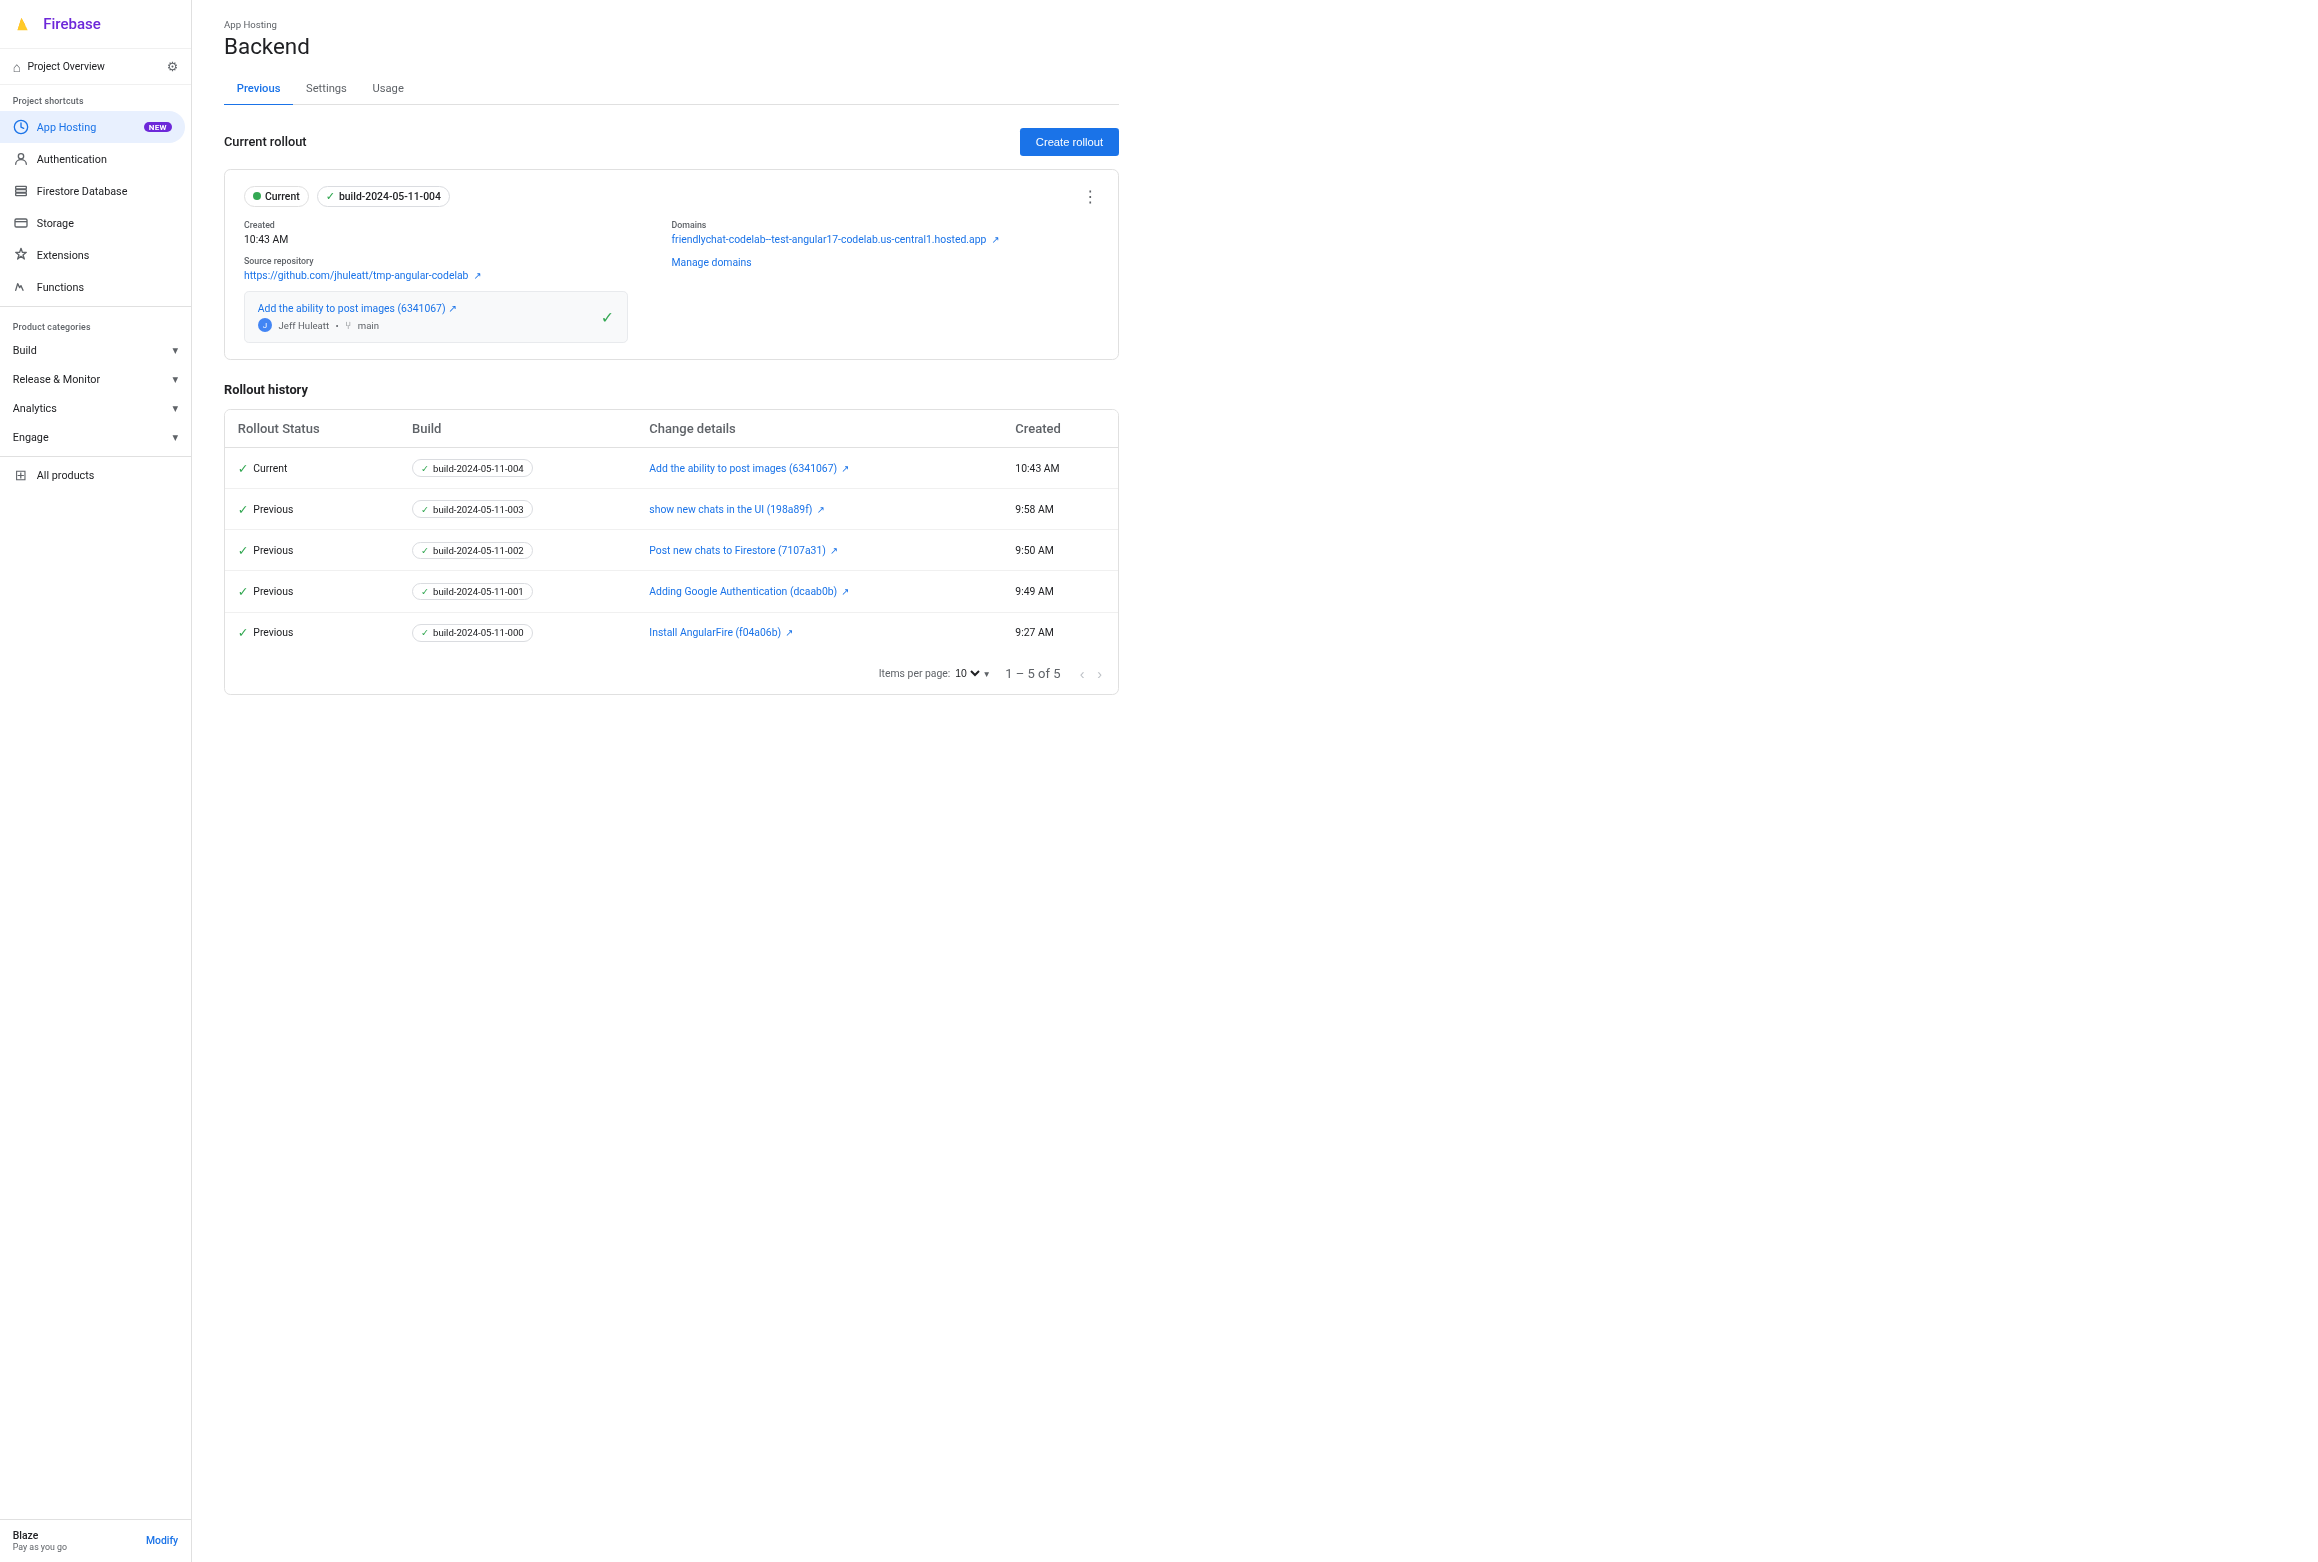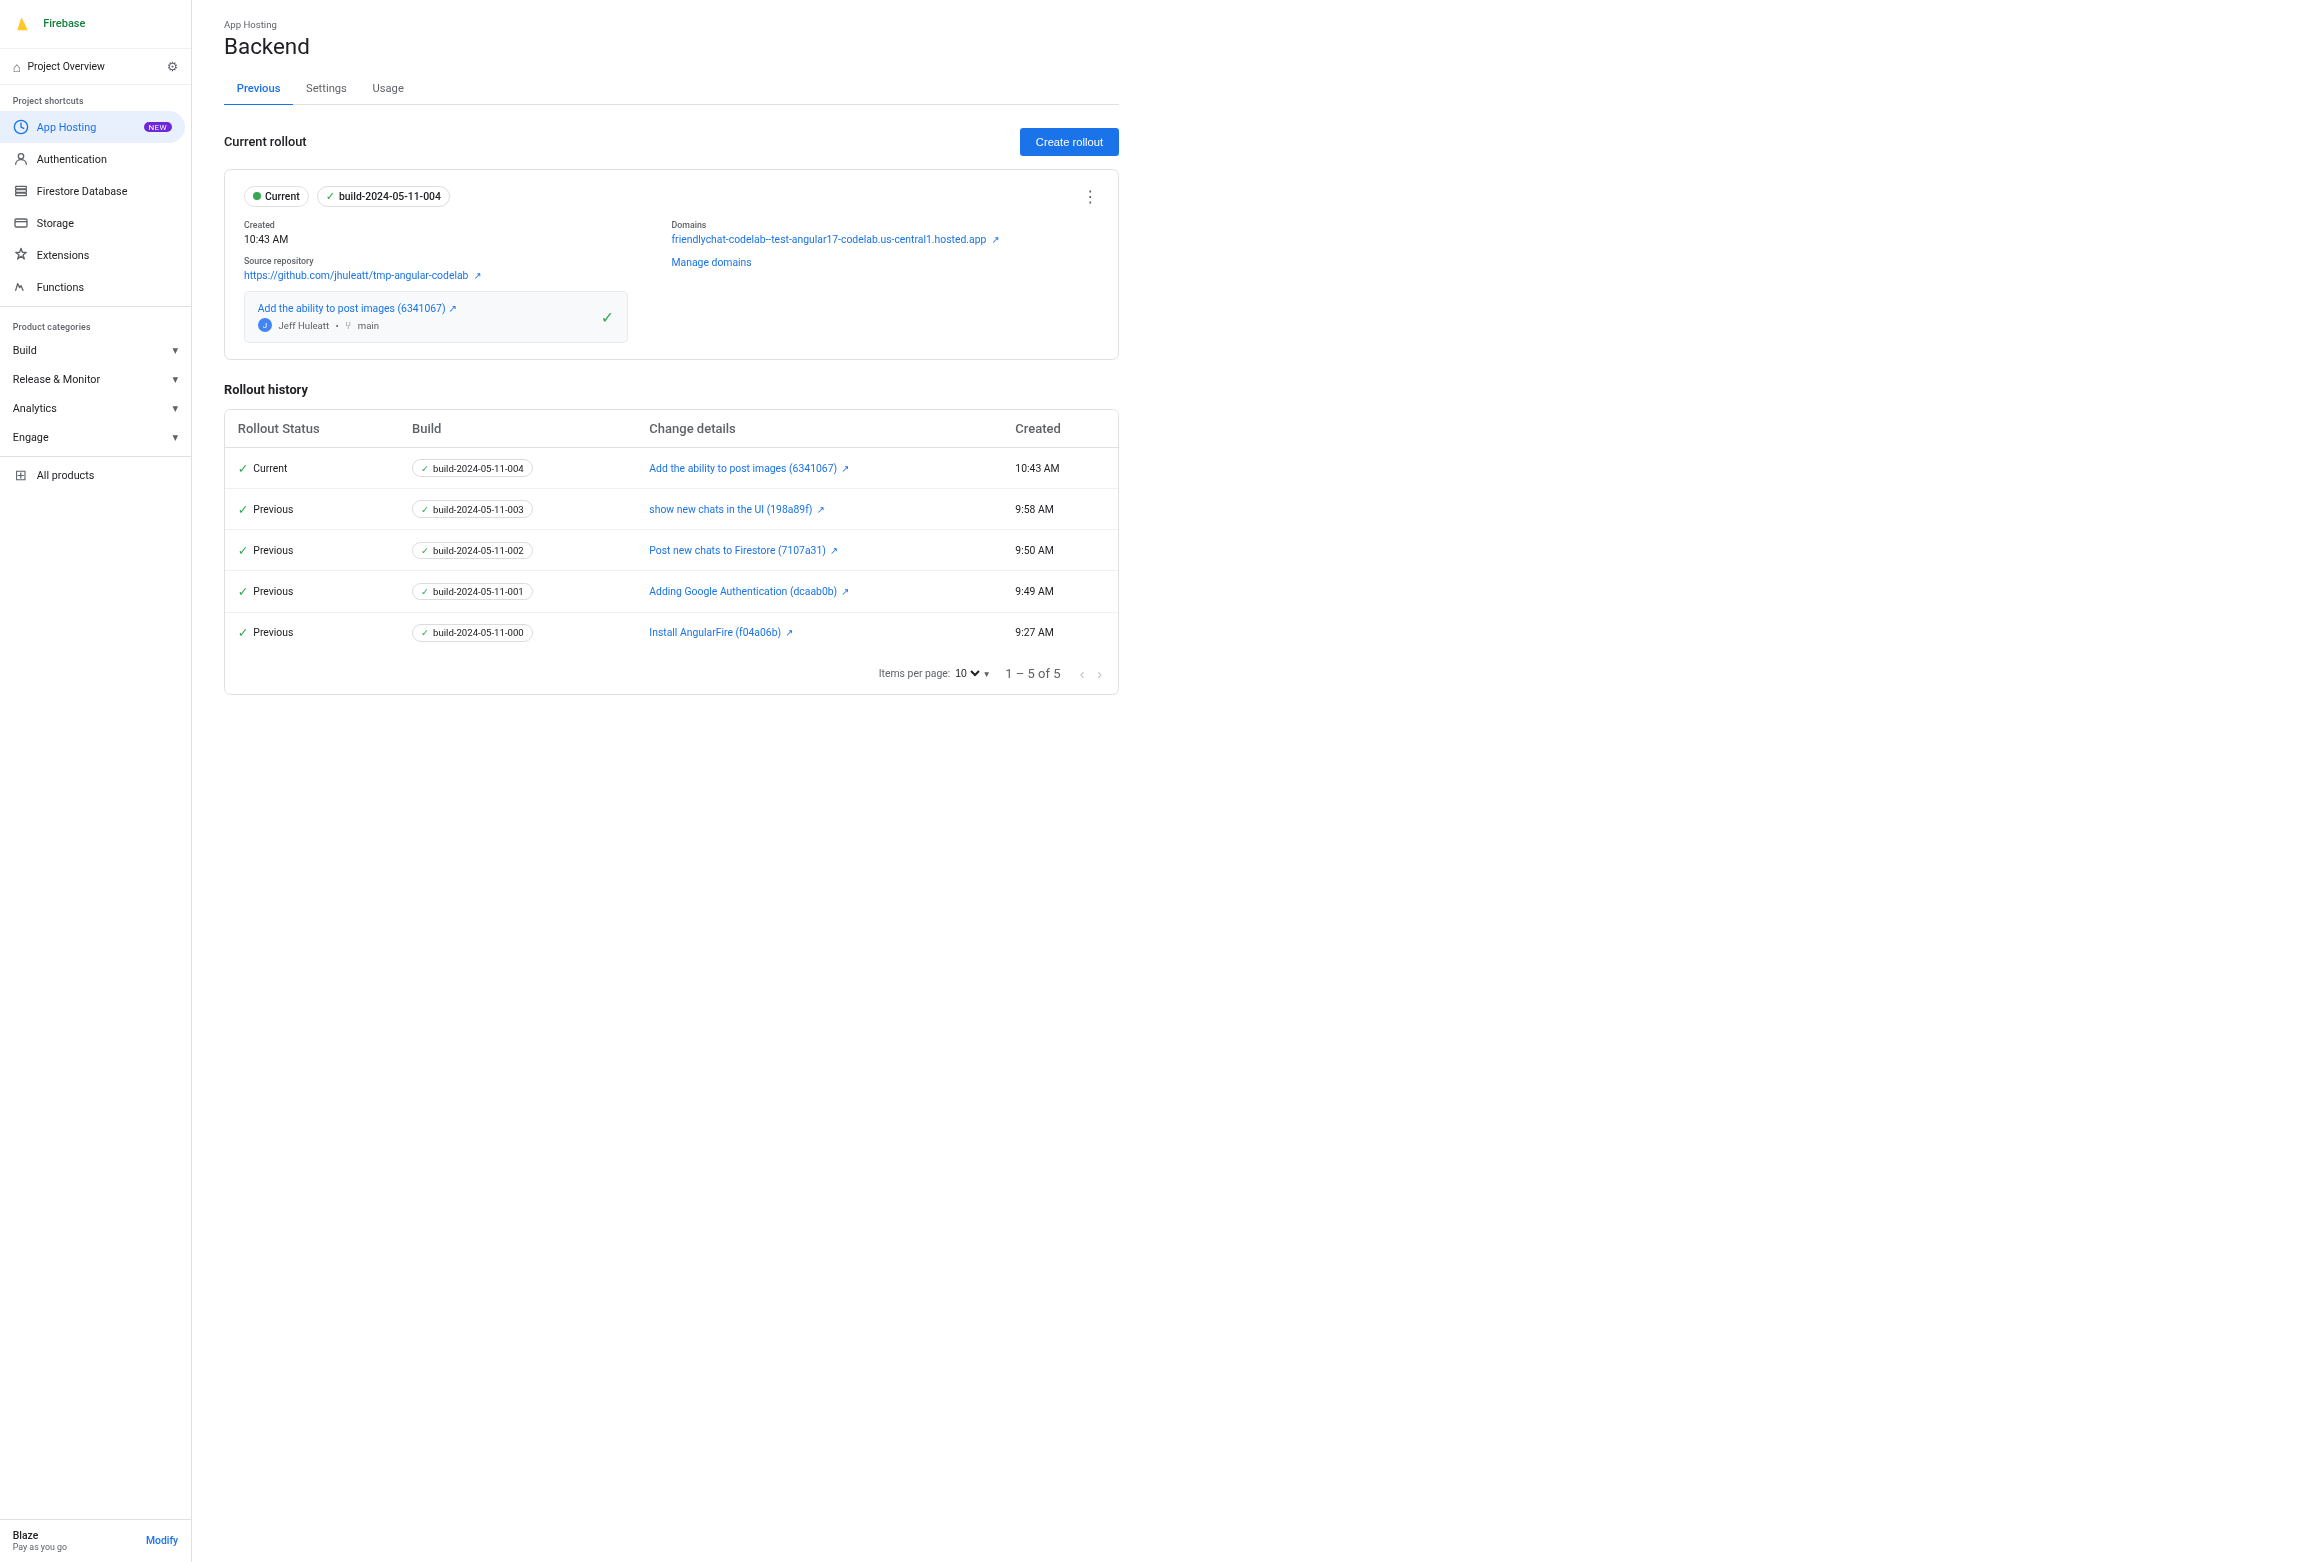--- a/index.html
+++ b/index.html
@@ -2,32 +2,32 @@
 <html style="font-size:12.8px"><head>
   <meta charset="utf-8">
   <style>
     * { box-sizing: border-box; margin: 0; padding: 0; }
     body { font-family: 'Google Sans', Roboto, Arial, sans-serif; font-size: 11.2px; color: #202124; background: #f8f9fa; display: flex; height: 100vh; overflow: hidden; }
 
     
     .sidebar { width: 192px; min-width: 192px; background: #fff; border-right: 0.8px solid #e0e0e0; display: flex; flex-direction: column; height: 100vh; overflow-y: auto; }
     .sidebar-header { display: flex; align-items: center; padding: 12.8px 12.8px; gap: 8px; border-bottom: 0.8px solid #f0f0f0; }
     .firebase-logo { width: 22.4px; height: 22.4px; }
-    .sidebar-title { font-size: 11px; font-weight: 500; color: #15803d; }
+    .sidebar-title { font-size: 15px; font-weight: 500; color: #6d28d9; }
     .project-overview-row { display: flex; align-items: center; justify-content: space-between; padding: 9.6px 12.8px; border-bottom: 0.8px solid #f0f0f0; }
     .project-overview-left { display: flex; align-items: center; gap: 6.4px; font-size: 10.4px; color: #202124; }
     .gear-icon { color: #5f6368; cursor: pointer; font-size: 12.8px; }
 
     .section-label { font-size: 8.8px; color: #5f6368; font-weight: 500; padding: 11.2px 12.8px 4.8px 12.8px; text-transform: none; letter-spacing: 0.02em; }
 
     .nav-item { display: flex; align-items: center; gap: 8px; padding: 8px 12.8px; cursor: pointer; font-size: 10.8px; color: #202124; border-radius: 0; transition: background 0.15s; }
     .nav-item.active { background: #e8f0fe; color: #1a73e8; border-radius: 0 19px 19px 0; margin-right: 6.4px; }
     .nav-item .nav-icon { width: 16px; height: 16px; display: flex; align-items: center; justify-content: center; font-size: 12.8px; flex-shrink: 0; }
     .nav-item .nav-label { flex: 1; }
-    .nav-badge { background: #6d28d9; color: #fff; font-size: 8px; font-weight: 400; padding: 0.8px 4.8px; border-radius: 8px; letter-spacing: 0.05em; }
+    .nav-badge { background: #6d28d9; color: #fff; font-size: 8px; font-weight: 700; padding: 0.8px 4.8px; border-radius: 8px; letter-spacing: 0.05em; }
     .nav-item .chevron { color: #5f6368; font-size: 11.2px; }
 
     .sidebar-footer { margin-top: auto; padding: 9.6px 12.8px; border-top: 0.8px solid #e0e0e0; }
     .blaze-row { display: flex; align-items: center; justify-content: space-between; }
     .blaze-info .blaze-plan { font-size: 10.4px; font-weight: 500; color: #202124; }
     .blaze-info .blaze-sub { font-size: 8.8px; color: #5f6368; }
     .modify-btn { font-size: 10.4px; color: #1a73e8; cursor: pointer; font-weight: 500; }
 
     
     .main { flex: 1; overflow-y: auto; background: #fff; }

